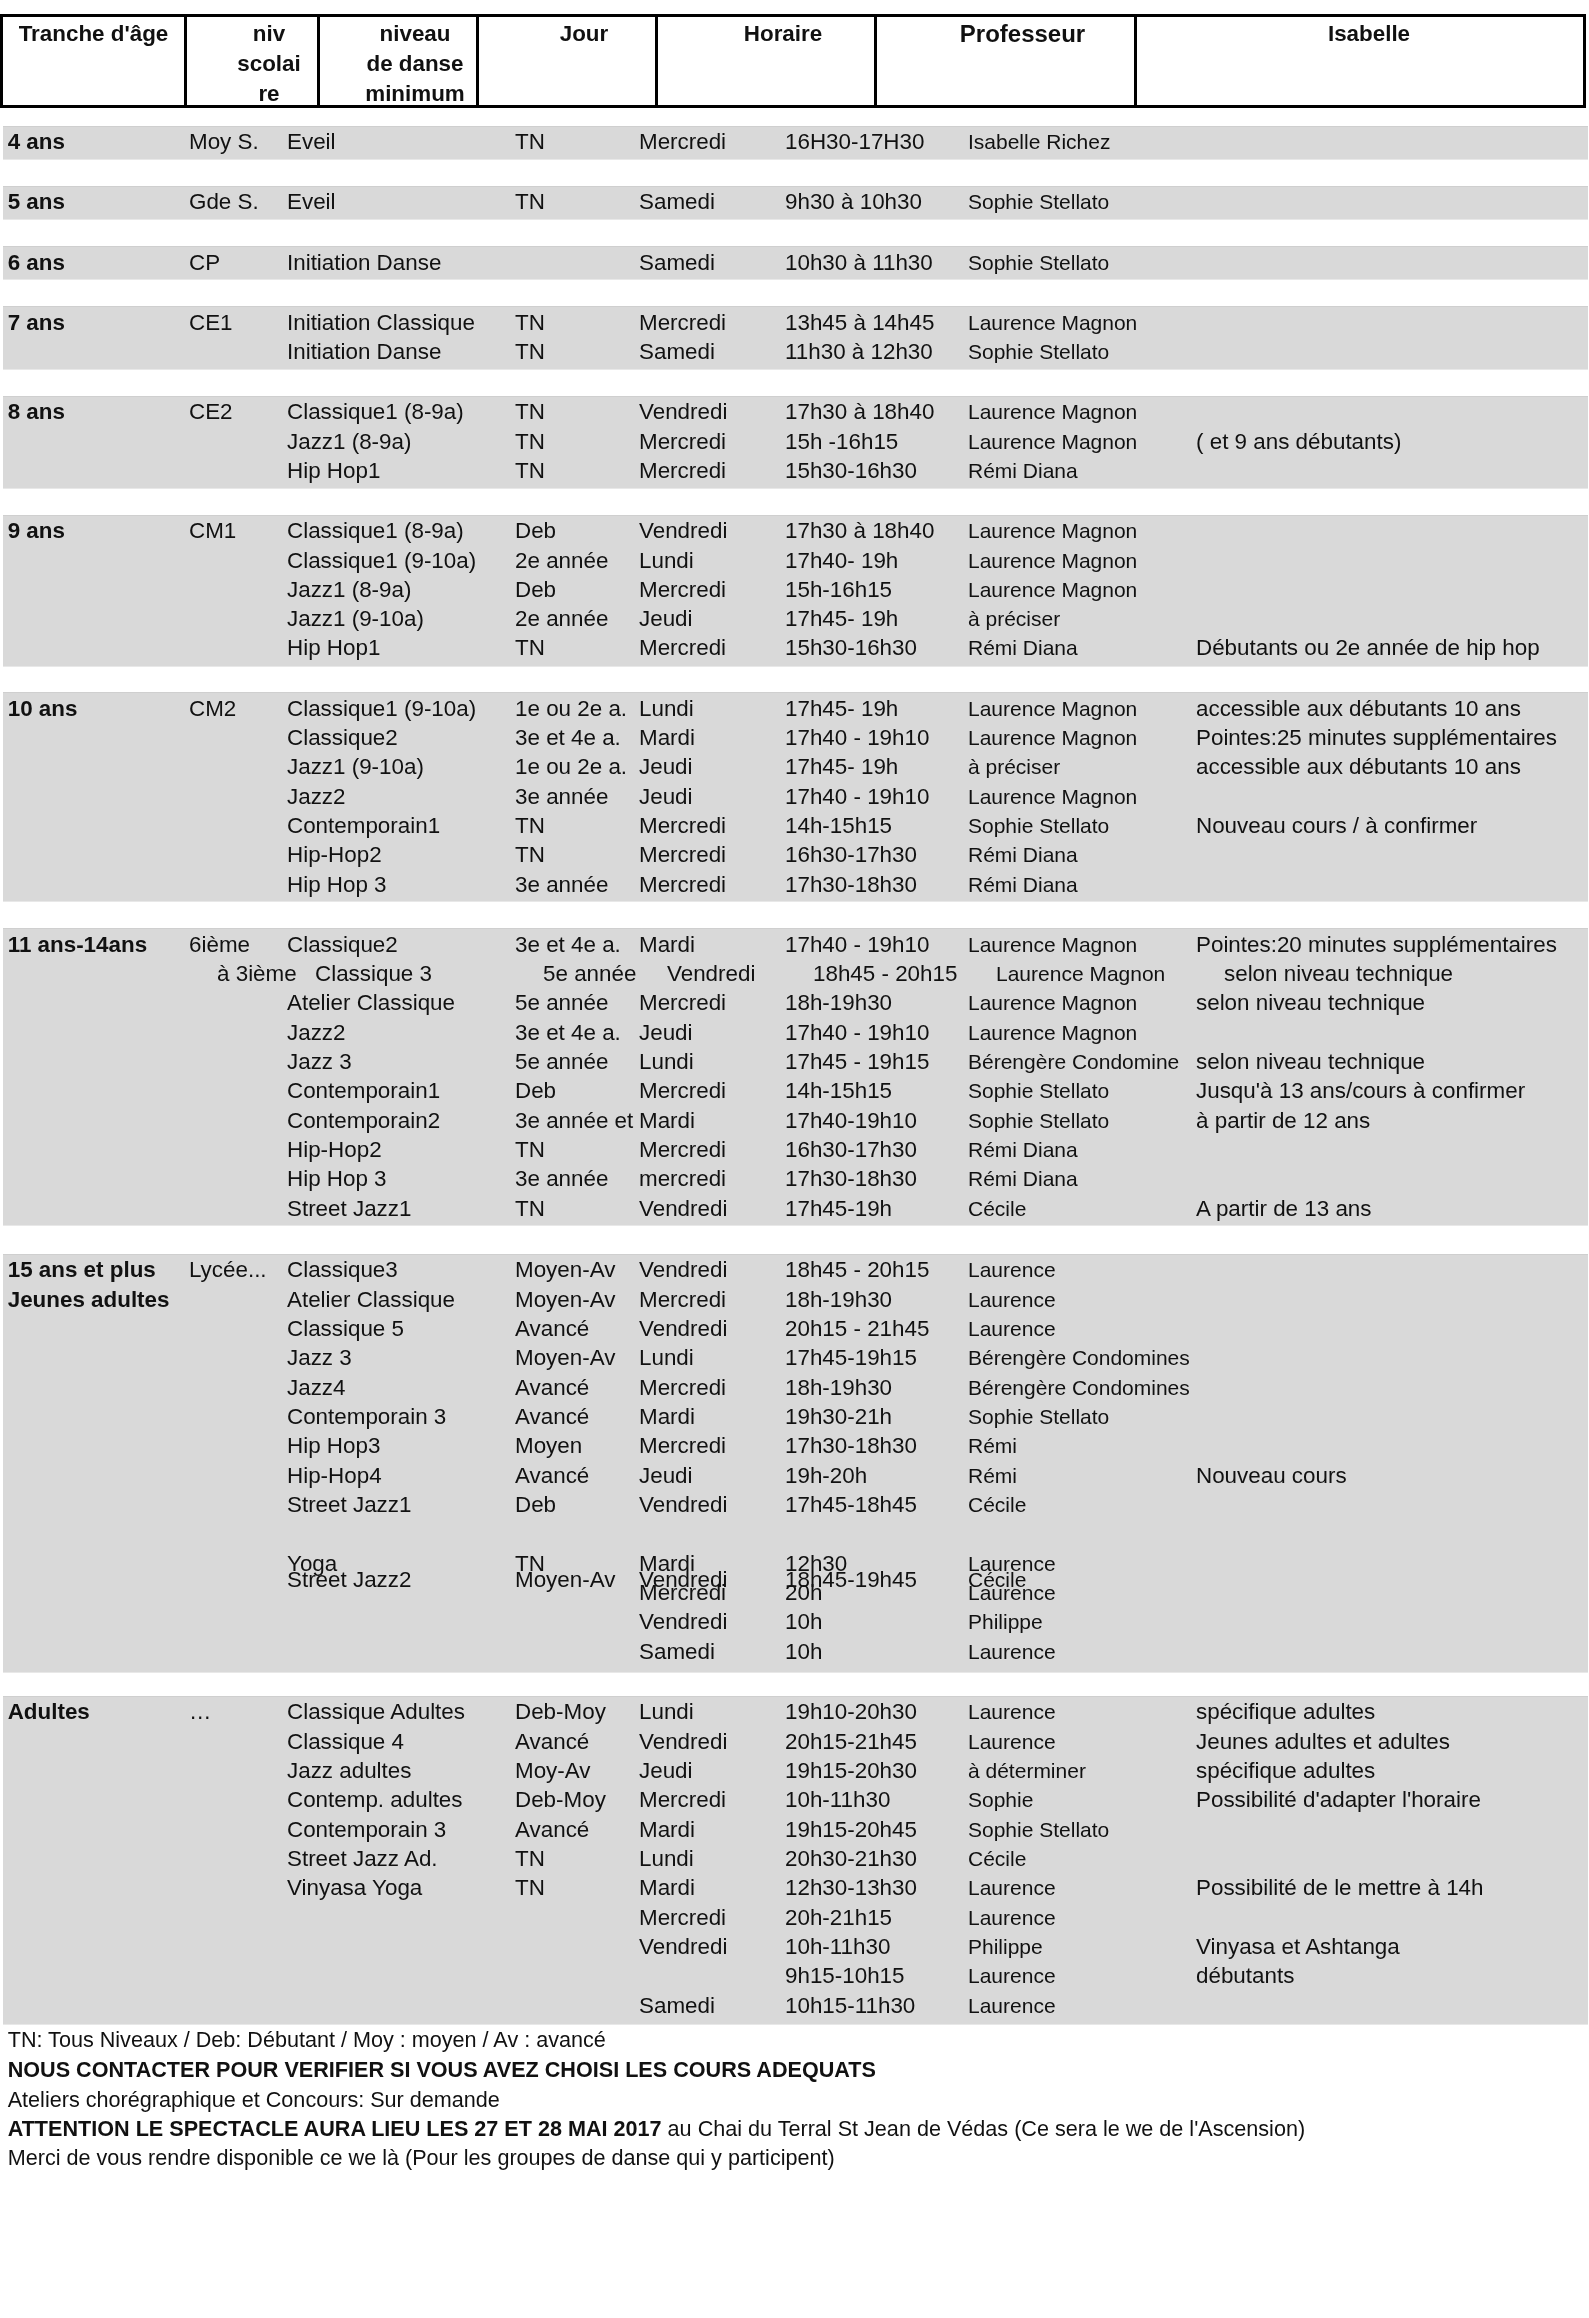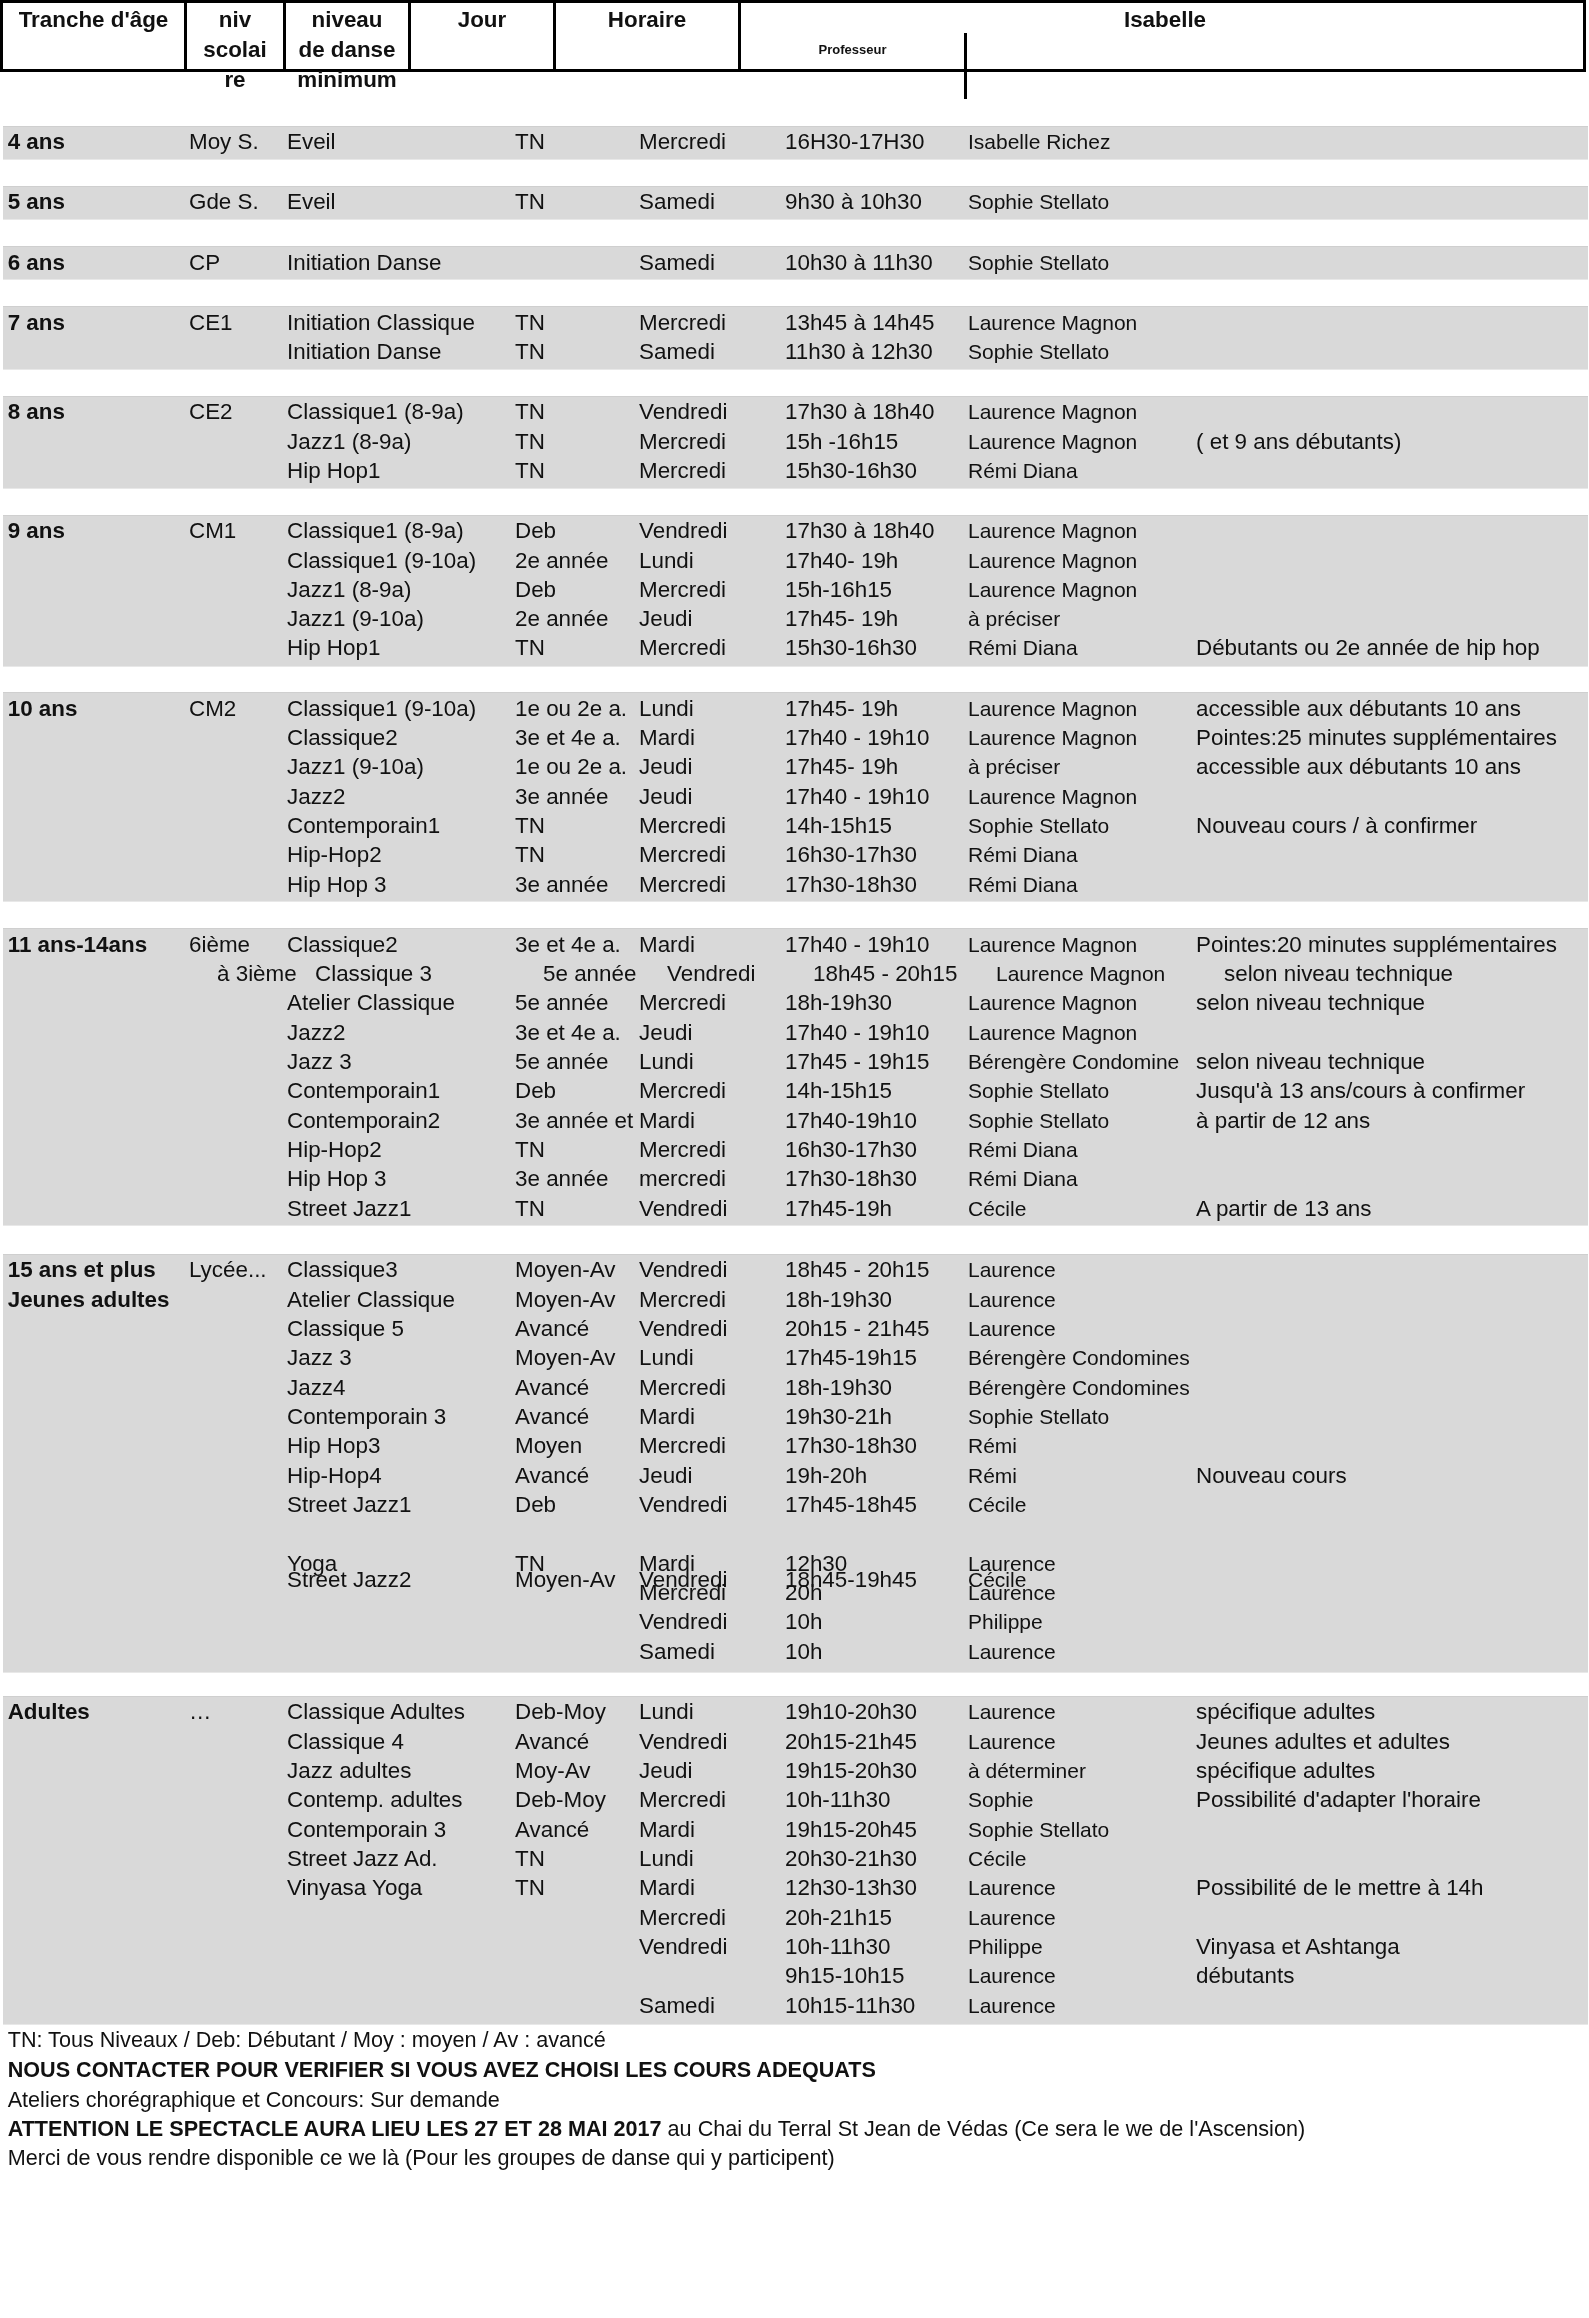--- a/index.html
+++ b/index.html
@@ -1,30 +1,30 @@
 <!DOCTYPE html>
 <html style="font-size:12.3px"><head>
 <meta charset="utf-8">
 <style>
   html, body { margin: 0; padding: 0; background: #ffffff; }
   body {
     width: 1589px; height: 2319px; position: relative; overflow: hidden;
     font-family: "Liberation Sans", sans-serif; color: #111;
   }
   .hdr {
-    position: absolute; left: 0; top: 0; width: 1586px; height: 72px;
-    border: 3.9px solid #000; box-sizing: border-box; display: flex;
+    position: absolute; left: 0; top: 14px; width: 1586px; height: 94px;
+    border: 3.9px solid #000; box-sizing: border-box; display: flex; gap: 34px;
   }
   .hdr .hc {
     box-sizing: border-box; border-right: 3.1px solid #000; height: 100%;
     text-align: center; font-weight: bold; font-size: 22.4px; line-height: 30px;
     padding-top: 1.5px; white-space: pre-line;
   }
   .hdr .hc:last-child { border-right: none; }
-  .hdr .hc.small { font-size: 13px; margin-top: 30px; }
+  .hdr .hc.small { font-size: 24px; }
   .band {
     position: absolute; left: 3.1px; width: 1585px; background: #d9d9d9;
     border-top: 1.5px solid #cfcfcf; border-bottom: 1.5px solid #e8e8e8;
   }
   .row { position: absolute; left: 0; width: 1589px; height: 29px; font-size: 22.4px; line-height: 29px; white-space: nowrap; }
   .row span { position: absolute; top: 0; }
   .c-age { left: 7.7px; font-weight: bold; }
   .c-niv { left: 189px; }
   .c-course { left: 287px; }
   .c-level { left: 515px; }

